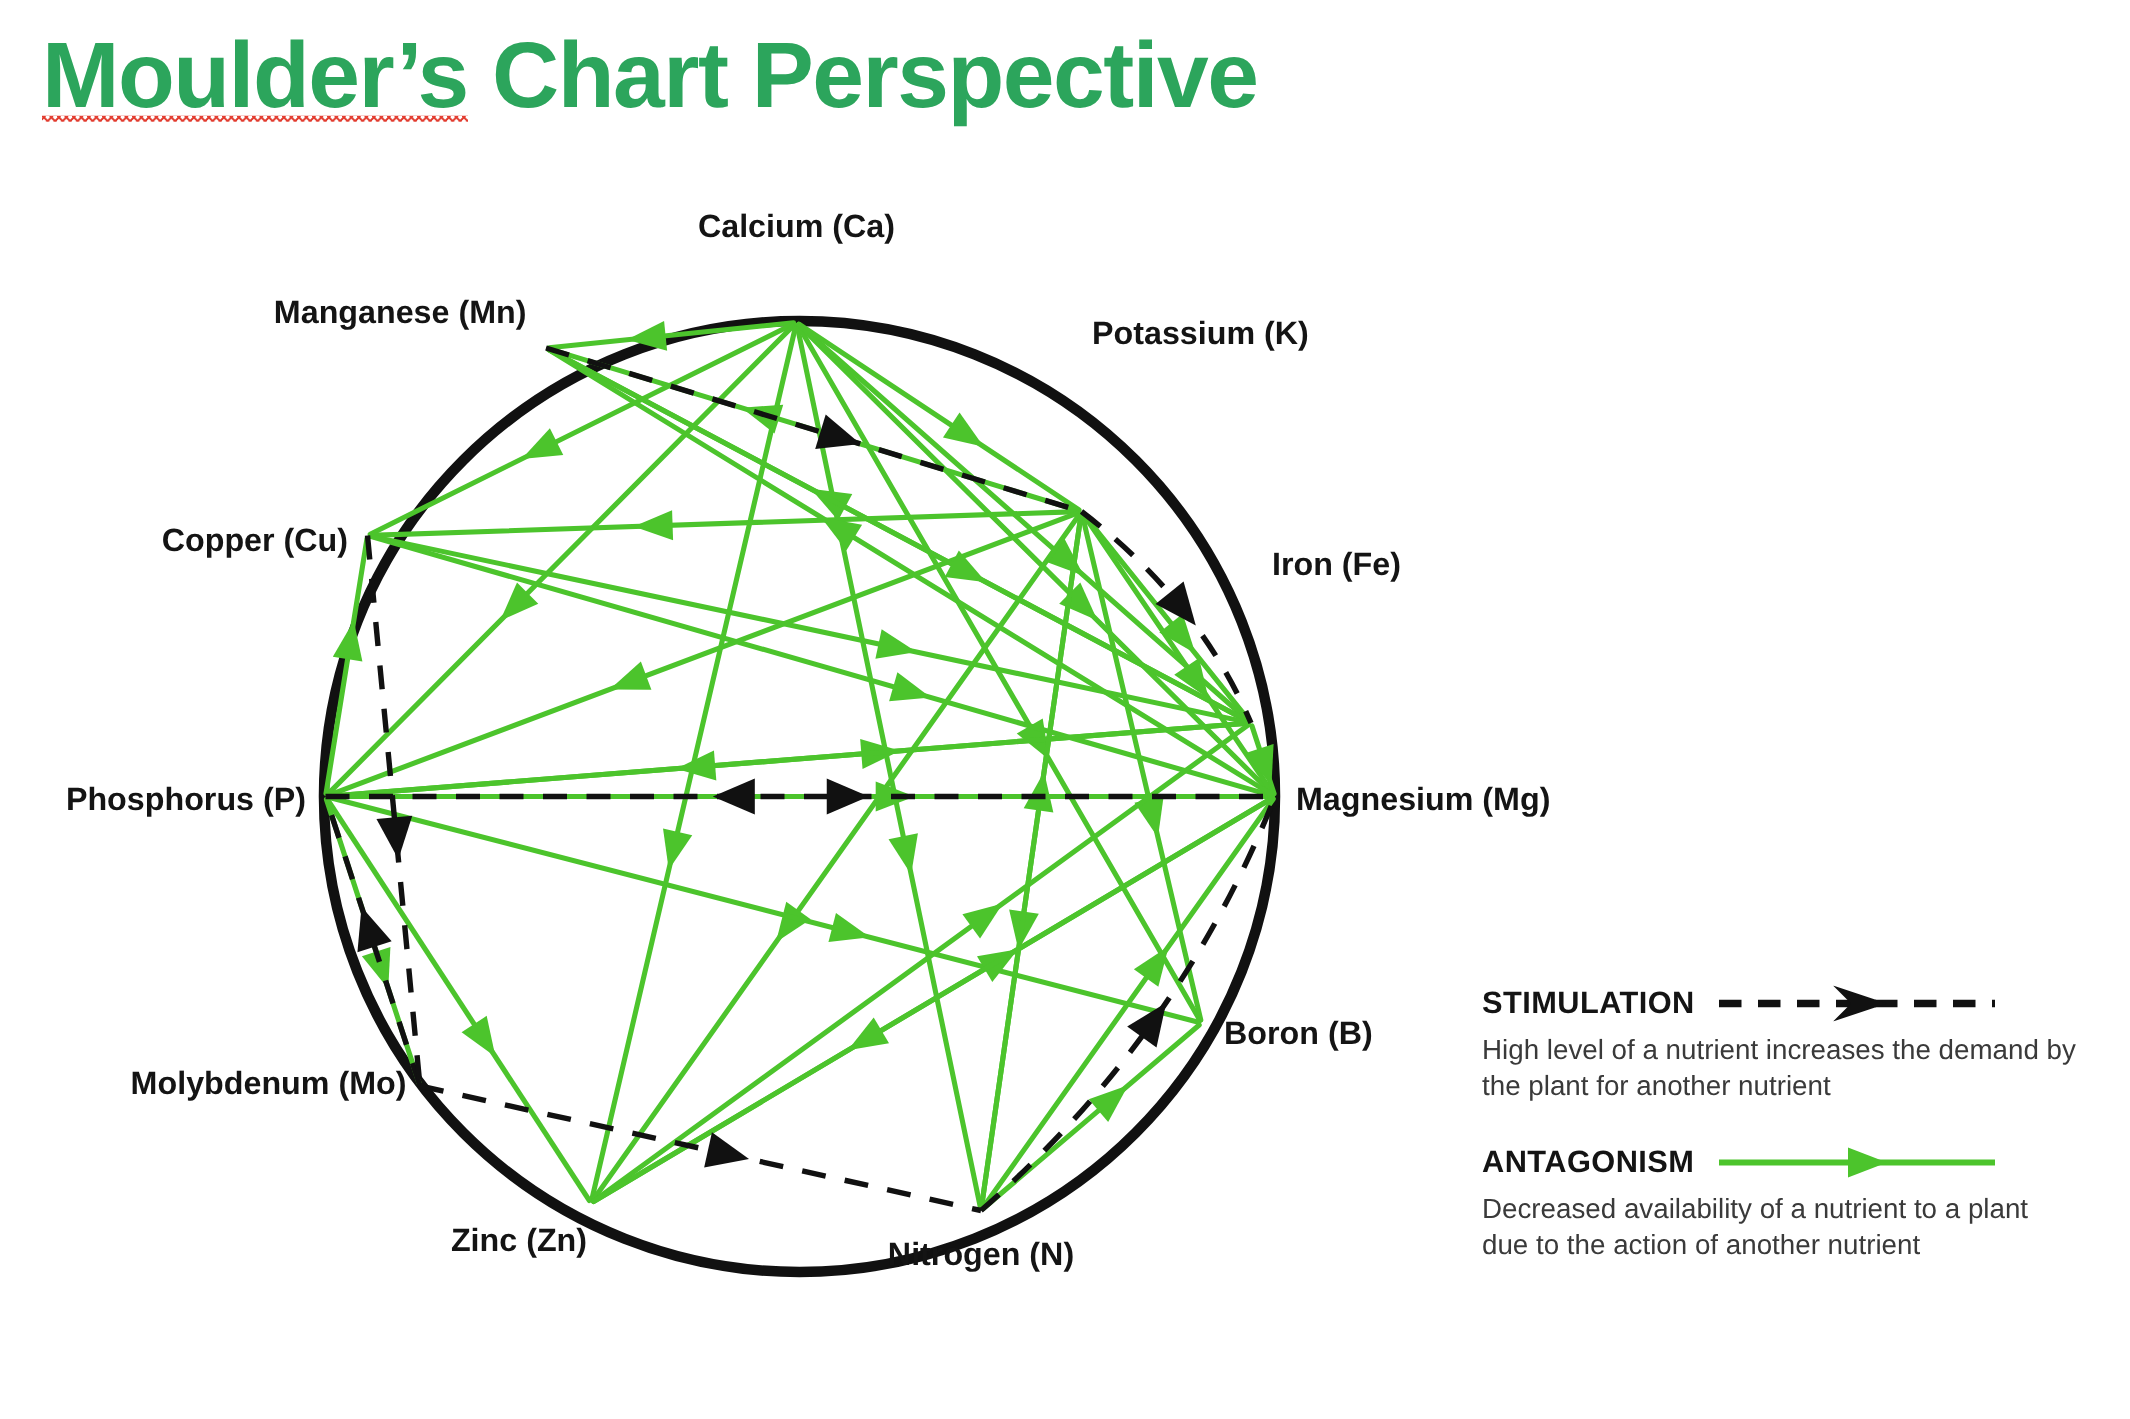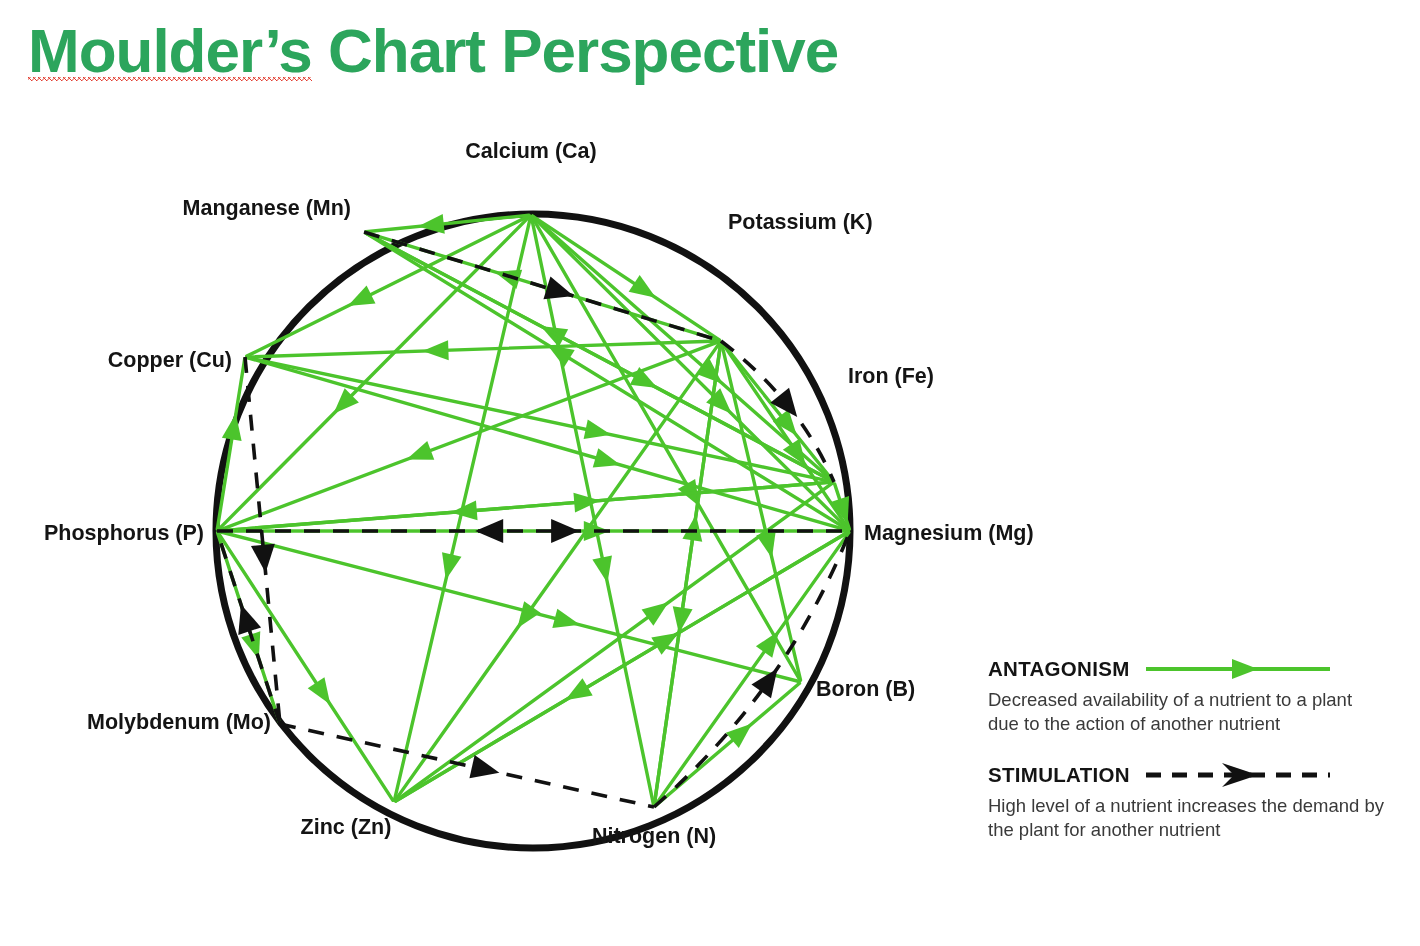--- a/index.html
+++ b/index.html
@@ -207,35 +207,35 @@
           <text x="211" y="257" text-anchor="end" class="nlabel">Copper (Cu)</text>
           <text x="330" y="105" text-anchor="end" class="nlabel">Manganese (Mn)</text>
         </g>
     </svg>
   </div>
 
   <div id="legend">
 
     <div class="leg-block">
       <div class="leg-head">
+        <span class="leg-title">STIMULATION</span>
+        <svg width="190" height="24">
+          <line x1="2" y1="12" x2="186" y2="12" stroke="#111111" stroke-width="5" stroke-dasharray="15 11"></line>
+          <path d="M78,0 L114,12 L78,24 L90,12 Z" fill="#111111"></path>
+        </svg>
+      </div>
+      <div class="leg-desc">High level of a nutrient increases the demand by the plant for another nutrient</div>
+    </div>
+
+    <div class="leg-block">
+      <div class="leg-head">
         <span class="leg-title">ANTAGONISM</span>
         <svg width="190" height="24">
           <line x1="2" y1="12" x2="186" y2="12" stroke="#4CC42C" stroke-width="4"></line>
           <path d="M88,2 L114,12 L88,22 Z" fill="#4CC42C"></path>
         </svg>
       </div>
       <div class="leg-desc">Decreased availability of a nutrient to a plant due to the action of another nutrient</div>
     </div>
 
-    <div class="leg-block">
-      <div class="leg-head">
-        <span class="leg-title">STIMULATION</span>
-        <svg width="190" height="24">
-          <line x1="2" y1="12" x2="186" y2="12" stroke="#111111" stroke-width="5" stroke-dasharray="15 11"></line>
-          <path d="M78,0 L114,12 L78,24 L90,12 Z" fill="#111111"></path>
-        </svg>
-      </div>
-      <div class="leg-desc">High level of a nutrient increases the demand by the plant for another nutrient</div>
-    </div>
-
   </div>
 
 </div>
 
 </body></html>

